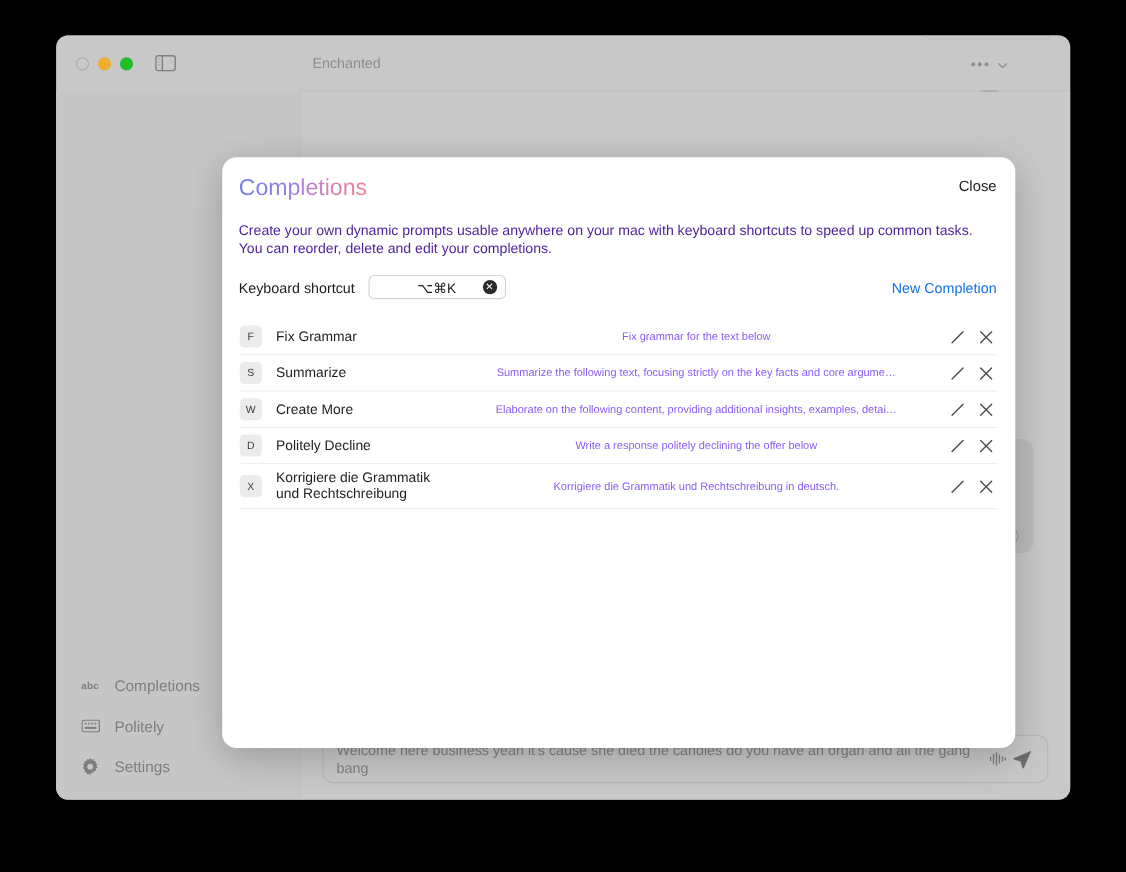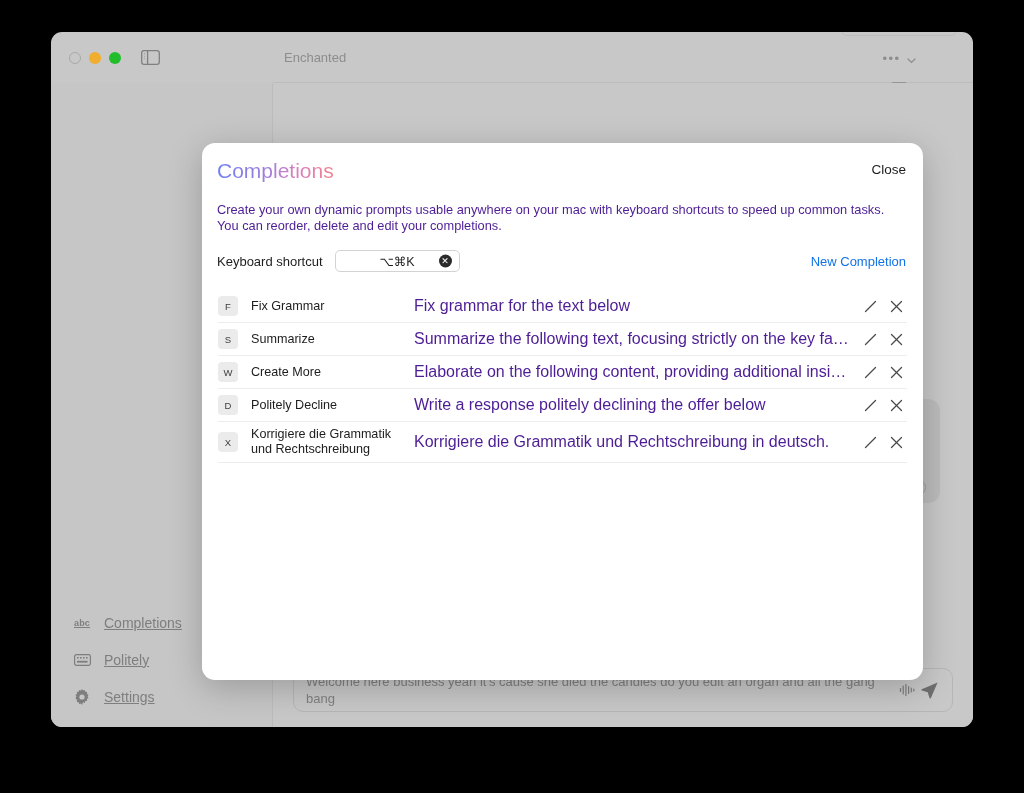--- a/index.html
+++ b/index.html
@@ -76,21 +76,20 @@
   }
   #sidebar-bottom {
     position: absolute; left: 0; right: 0; bottom: 12px;
     padding: 0 10px;
   }
   .sidebar-item {
     display: flex; align-items: center; gap: 13px;
     height: 37px; padding: 0 12px;
     font-size: 14px; color: #7e7e7e;
     border-radius: 6px;
-    text-decoration: underline;
   }
   .sidebar-icon {
     width: 18px; display: flex; align-items: center; justify-content: center;
     color: #7e7e7e;
   }
   .abc-icon { font-size: 9px; font-weight: bold; letter-spacing: .2px; }
 
   
   #main {
     position: absolute; left: 222px; top: 51px; right: 0; bottom: 0;
@@ -201,23 +200,24 @@
     display: flex; align-items: center; justify-content: center;
     font-size: 9.5px; color: #3c3c3c; font-weight: 500;
     flex: 0 0 auto;
   }
   .row-name {
     width: 163px; margin-left: 13px;
     font-size: 12.6px; color: #1d1d1f; line-height: 15px;
   }
   .row-desc {
     flex: 1;
-    font-size: 16px; color: #4c1d95;
+    font-size: 10px; color: #8b5cf6;
     white-space: nowrap; overflow: hidden; text-overflow: ellipsis;
     padding-right: 12px;
+    text-align: center;
   }
   .row-actions { display: flex; align-items: center; gap: 13px; padding-right: 4px; }
   .action-icon { color: #4a4a4a; display: flex; align-items: center; justify-content: center; }
 </style>
 </head>
 <body>
 
 <div id="app-window">
 
   <div id="titlebar">
@@ -311,21 +311,21 @@
 
     <div id="chat-bubble">
       <div>ne</div>
       <div>es in</div>
       <div>ulation?</div>
       <div>e</div>
       <div id="bubble-help-icon">?</div>
     </div>
 
     <div id="composer">
-      <div id="composer-text" placeholder="Message">Welcome here business yeah it's cause she died the candies do you edit an organ and all the gang bang</div>
+      <div id="composer-text" placeholder="Message">Welcome here business yeah it's cause she died the candies do you have an organ and all the gang bang</div>
       <div class="composer-icon">
         <svg width="16" height="14" viewBox="0 0 16 14" fill="none" stroke="#7d7d7d" stroke-width="1.2" stroke-linecap="round">
           <line x1="1.5" y1="5.5" x2="1.5" y2="8.5"></line>
           <line x1="4.2" y1="3" x2="4.2" y2="11"></line>
           <line x1="6.9" y1="1.5" x2="6.9" y2="12.5"></line>
           <line x1="9.6" y1="3.5" x2="9.6" y2="10.5"></line>
           <line x1="12.3" y1="5" x2="12.3" y2="9"></line>
           <line x1="14.8" y1="6" x2="14.8" y2="8"></line>
         </svg>
       </div>

